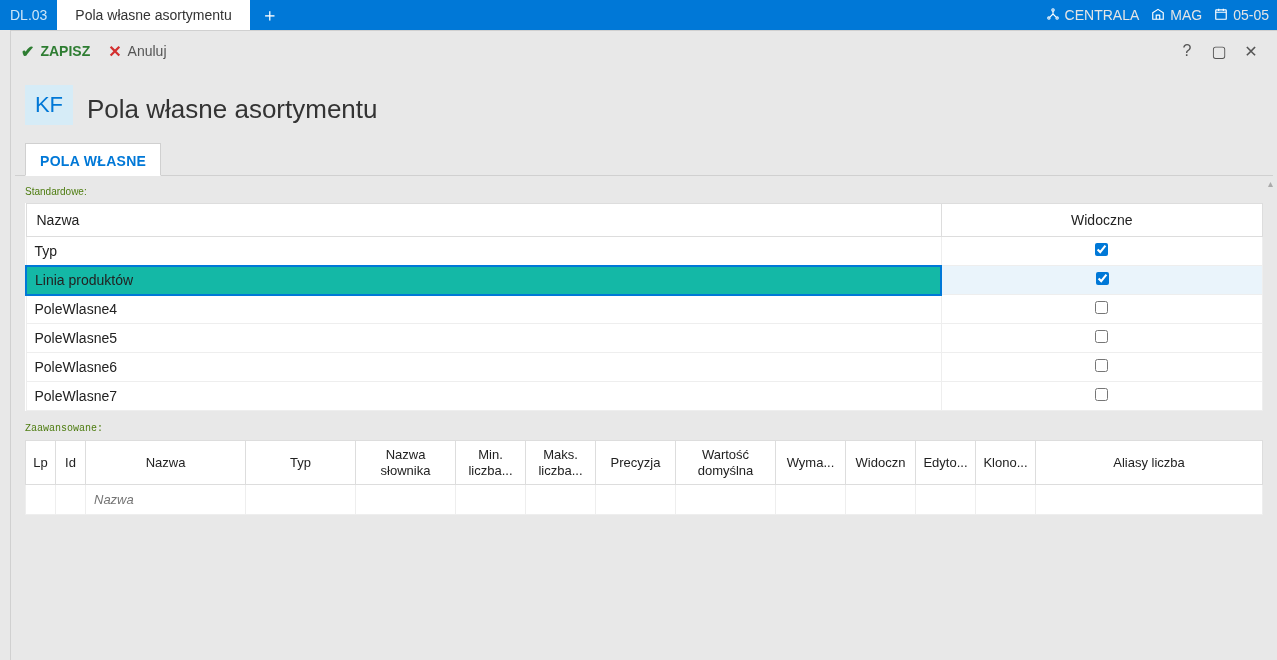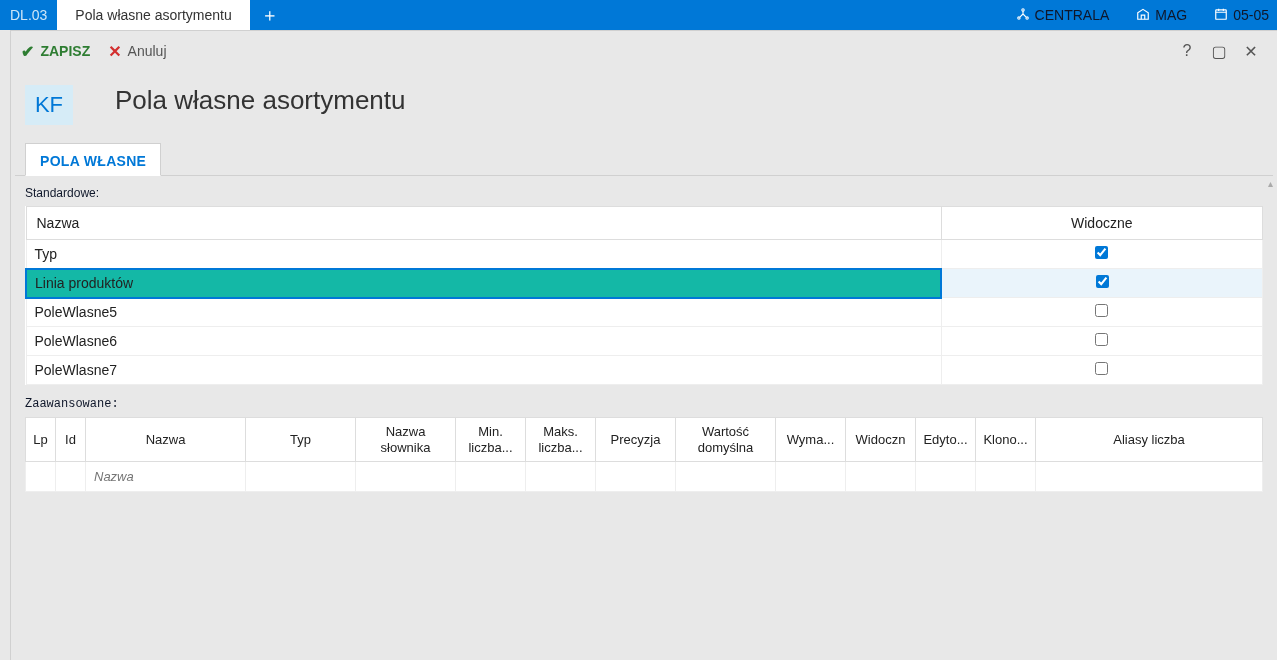--- a/index.html
+++ b/index.html
@@ -3,44 +3,44 @@
   <meta charset="utf-8">
   <style>
     * { box-sizing: border-box; margin: 0; padding: 0; font-family: "Segoe UI", Tahoma, sans-serif; }
     body { background: #e8e8e8; width: 1277px; height: 660px; overflow: hidden; position: relative; }
 
     .titlebar { height: 30px; background: #0078d7; color: #fff; display: flex; align-items: stretch; font-size: 14px; }
     .tab-prev { padding: 0 10px; display: flex; align-items: center; background: #0078d7; color: #cde6f7; }
     .tab-active { padding: 0 18px; display: flex; align-items: center; background: #fff; color: #333; }
     .tab-add { width: 40px; display: flex; align-items: center; justify-content: center; color: #fff; font-size: 18px; cursor: pointer; }
     .titlebar-spacer { flex: 1; }
-    .titlebar-info { display: flex; align-items: center; gap: 19px; padding: 0 8px; color: #0f172a; font-size: 14px; }
+    .titlebar-info { display: flex; align-items: center; gap: 4px; padding: 0 8px; color: #e5e5e5; font-size: 14px; }
     .titlebar-info .icon { font-size: 14px; }
     .titlebar-item { display: flex; align-items: center; gap: 5px; margin-left: 8px; }
 
     .outer { position: absolute; top: 30px; left: 10px; right: 0; bottom: 0; background: #e8e8e8; border: 1px solid #d0d0d0; border-right: none; border-bottom: none; }
 
     .actionbar { height: 40px; display: flex; align-items: center; padding: 0 10px; }
     .action-save { color: #2e7d32; font-weight: 600; font-size: 14px; display: flex; align-items: center; gap: 6px; cursor: pointer; margin-right: 18px; }
     .action-save .chk { color: #2e7d32; font-size: 16px; }
     .action-cancel { color: #555; font-size: 14px; display: flex; align-items: center; gap: 6px; cursor: pointer; }
     .action-cancel .x { color: #d32f2f; font-weight: bold; font-size: 16px; }
     .actionbar-spacer { flex: 1; }
     .winbtn { width: 32px; height: 32px; display: flex; align-items: center; justify-content: center; color: #555; cursor: pointer; font-size: 16px; }
 
-    .header { display: flex; align-items: flex-start; padding: 14px 14px 18px 14px; gap: 28px; }
+    .header { display: flex; align-items: flex-end; padding: 14px 14px 18px 14px; }
     .kf-badge { width: 48px; height: 40px; background: #d6ecf7; color: #0078d7; font-size: 22px; display: flex; align-items: center; justify-content: center; margin-right: 14px; }
     .page-title { font-size: 26px; font-weight: 400; color: #333; }
 
     .tabrow { display: flex; padding: 0 10px; border-bottom: 1px solid #d0d0d0; margin: 0 4px; }
     .tabrow .tab { padding: 9px 14px 6px 14px; font-size: 14px; font-weight: 600; color: #0078d7; border: 1px solid #d0d0d0; border-bottom: 1px solid #fff; background: #fff; margin-bottom: -1px; letter-spacing: 0.3px; }
 
     .content { padding: 10px 14px 0 14px; position: relative; }
     .scroll-arrow { position: absolute; right: 4px; top: 2px; color: #aaa; font-size: 10px; }
-    .section-label { color: #0f172a; font-size: 12px; margin-bottom: 6px; }
+    .section-label { color: #4d7c0f; font-size: 10px; margin-bottom: 6px; }
 
     table.grid { width: 100%; border-collapse: collapse; background: #fff; }
     table.grid th { font-weight: 400; font-size: 14px; color: #222; background: #fff; border: 1px solid #ddd; padding: 8px 10px; text-align: center; }
     table.grid td { font-size: 14px; color: #222; border: 1px solid #eee; padding: 5px 8px; height: 29px; }
     table.grid td.cb { text-align: center; }
     table.grid td.cb input { accent-color: #0078d7; }
     .row-selected td.name-cell { border: 2px solid #0078d7; background: #14b8a6; padding: 4px 8px; }
     .row-selected td.cb { background: #eaf4fb; }
     .col-name { width: 74%; text-align: left !important; }
     .col-vis { width: 26%; }
@@ -156,20 +156,24 @@
       <tbody id="std-body">
           <tr>
             <td class="name-cell">Typ</td>
             <td class="cb"><input type="checkbox" checked="" style=""></td>
           </tr>
           <tr class="row-selected">
             <td class="name-cell">Linia produktów</td>
             <td class="cb"><input type="checkbox" checked="" style=""></td>
           </tr>
           <tr>
+            <td class="name-cell">PoleWlasne4</td>
+            <td class="cb"><input type="checkbox" style=""></td>
+          </tr>
+          <tr>
             <td class="name-cell">PoleWlasne5</td>
             <td class="cb"><input type="checkbox" style=""></td>
           </tr>
           <tr>
             <td class="name-cell">PoleWlasne6</td>
             <td class="cb"><input type="checkbox" style=""></td>
           </tr>
           <tr>
             <td class="name-cell">PoleWlasne7</td>
             <td class="cb"><input type="checkbox" style=""></td>

